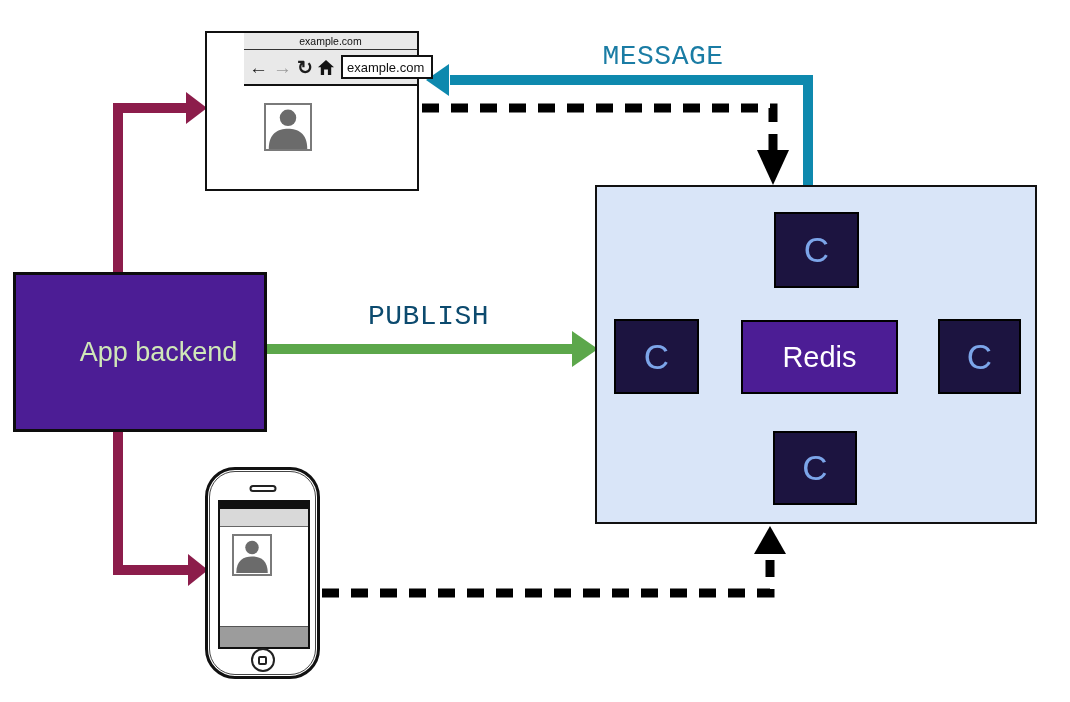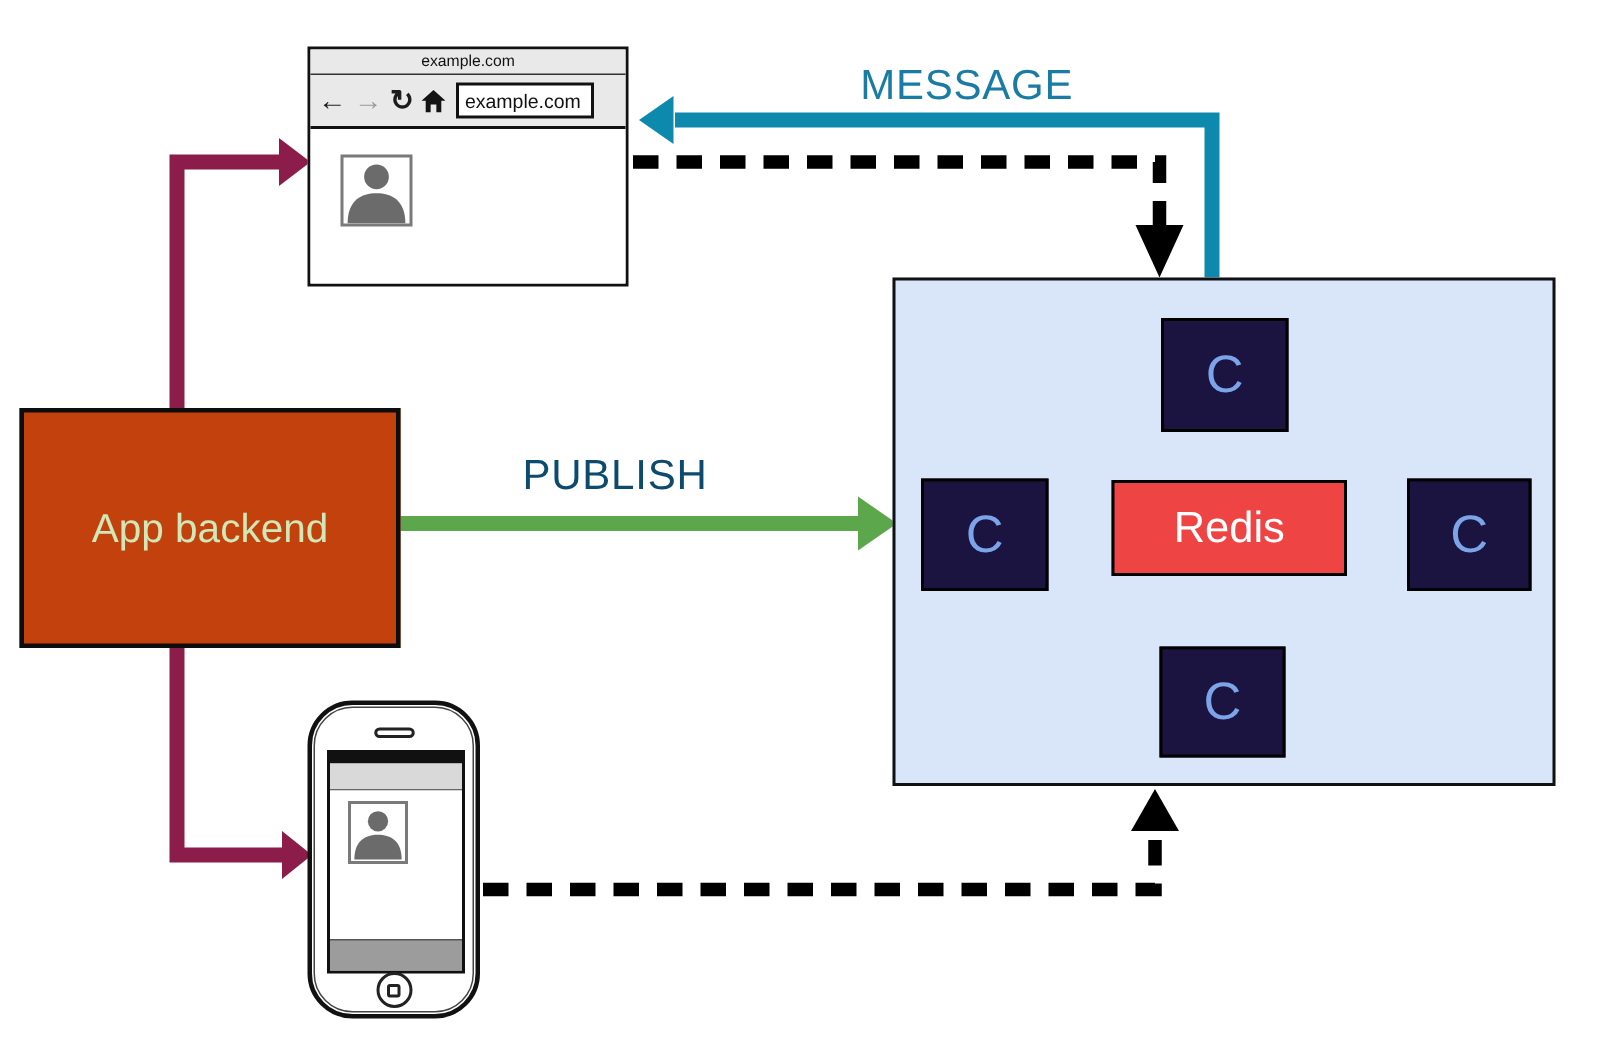--- a/index.html
+++ b/index.html
@@ -5,21 +5,21 @@
   html, body { margin: 0; padding: 0; background: #ffffff; }
   * { box-sizing: border-box; }
   #canvas {
     position: relative;
     width: 1070px;
     height: 702px;
     background: #ffffff;
     font-family: "Liberation Sans", sans-serif;
     overflow: hidden;
   }
-  .abs { position: absolute; }
+  .abs { position: absolute; padding-left: 37px; }
 
   
   #arrow-layer { position: absolute; left: 0; top: 0; width: 1070px; height: 702px; }
 
   
   .browser {
     left: 205px; top: 31px; width: 214px; height: 160px;
     border: 2px solid #111111; background: #ffffff;
   }
   .browser-titlebar {
@@ -41,47 +41,47 @@
   .browser-content { position: relative; height: 103px; background: #ffffff; }
   .avatar-box {
     position: absolute; left: 20px; top: 17px; width: 48px; height: 48px;
     border: 2px solid #7a7a7a; background: #ffffff;
   }
   .avatar-box svg { display: block; width: 100%; height: 100%; }
 
   
   .backend {
     left: 13px; top: 272px; width: 254px; height: 160px;
-    background: #c2410c; border: 3px solid #0d0d0d;
+    background: #4c1d95; border: 3px solid #0d0d0d;
     display: flex; align-items: center; justify-content: center;
     font-size: 27px; color: #d0e8b8;
   }
 
   
-  .flow-label { font-size: 28px; font-weight: 400; text-align: center; letter-spacing: 0.5px; }
+  .flow-label { font-size: 28px; font-weight: 400; text-align: center; letter-spacing: 0.5px; font-family: Liberation Mono, monospace; }
   .label-publish { left: 310px; top: 301px; width: 200px; color: #0c4a6e; }
   .label-message { left: 542px; top: 41px; width: 205px; color: #1a7ca4; }
 
   
   .cluster {
     left: 595px; top: 185px; width: 442px; height: 339px;
     background: #d9e5f8; border: 2px solid #111111;
   }
   .client {
     position: absolute; background: #1c1440; border: 2px solid #000000;
     display: flex; align-items: center; justify-content: center;
     color: #7ca5e9; font-size: 35px;
   }
   .client.c-top    { left: 177px; top: 25px;  width: 85px; height: 76px; }
   .client.c-left   { left: 17px;  top: 132px; width: 85px; height: 75px; }
   .client.c-right  { left: 341px; top: 132px; width: 83px; height: 75px; }
   .client.c-bottom { left: 176px; top: 244px; width: 84px; height: 74px; }
   .redis-box {
-    position: absolute; left: 144px; top: 133px; width: 157px; height: 64px;
-    background: #ef4444; border: 2px solid #000000;
+    position: absolute; left: 144px; top: 133px; width: 157px; height: 74px;
+    background: #4c1d95; border: 2px solid #000000;
     display: flex; align-items: center; justify-content: center;
     color: #ffffff; font-size: 29px;
   }
 
   
   .phone {
     left: 205px; top: 467px; width: 115px; height: 212px;
     border: 3px solid #111111; border-radius: 30px; background: #ffffff;
   }
   .phone-inner-line {

